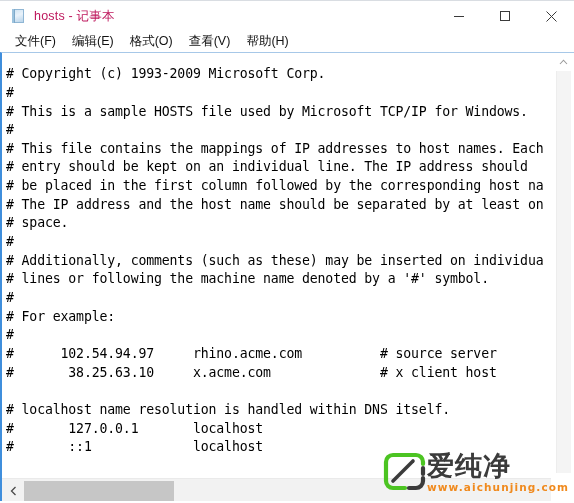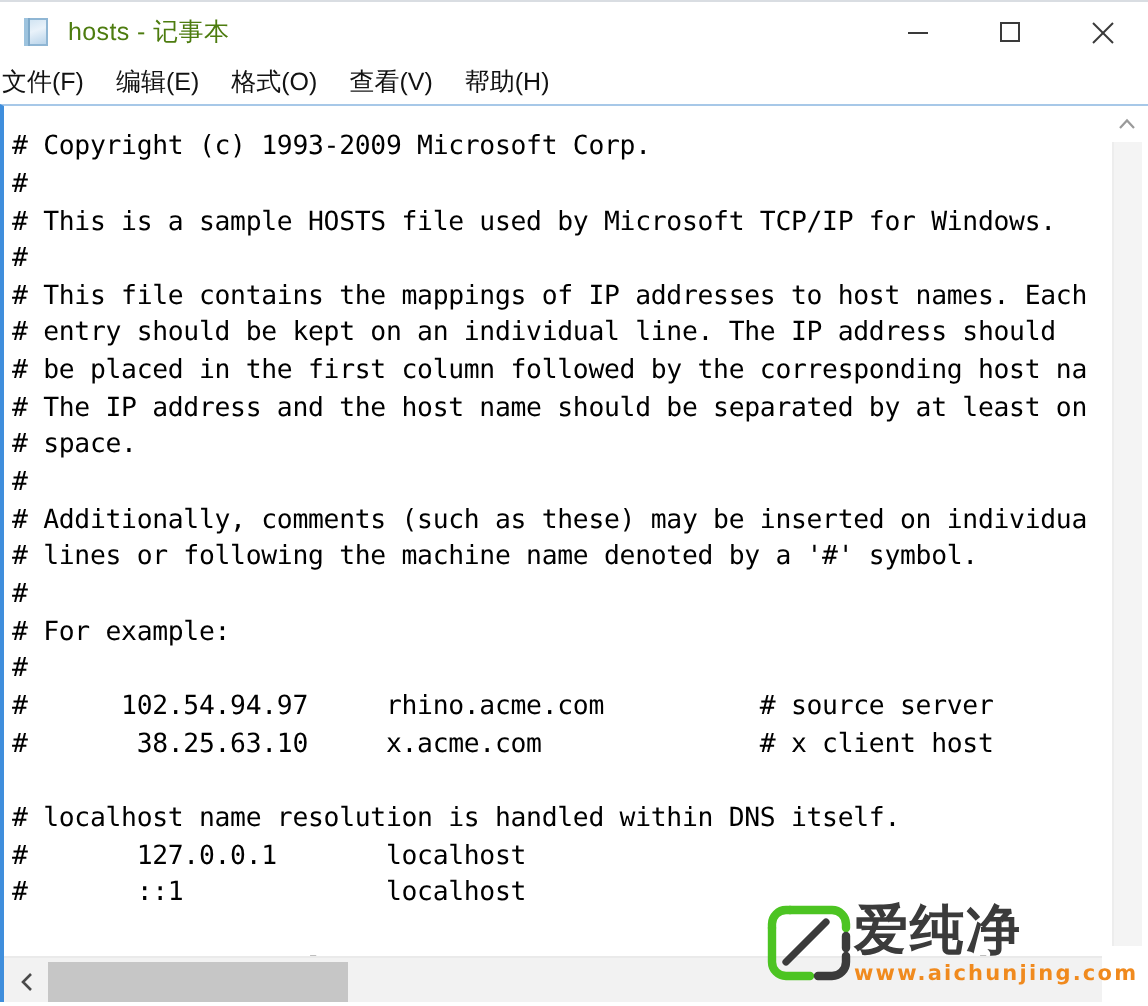--- a/index.html
+++ b/index.html
@@ -59,21 +59,21 @@
   .app-icon .spine {
     position: absolute;
     left: 2px; top: 1px;
     width: 3px; height: 14px;
     background: #9dc3de;
     border-right: 1px solid #7ea9c9;
     box-sizing: border-box;
   }
   #title-text {
     font-size: 12.5px;
-    color: #4d7c0f;
+    color: #be185d;
     letter-spacing: 0.2px;
     white-space: nowrap;
   }
 
   #window-controls {
     position: absolute;
     right: 0; top: 0;
     height: 30px;
     display: flex;
   }
@@ -89,21 +89,21 @@
 
   
   #menubar {
     position: absolute;
     left: 0; top: 30px;
     width: 574px;
     height: 22px;
     background: #ffffff;
     display: flex;
     align-items: flex-end;
-    padding-left: 1px;
+    padding-left: 15px;
     box-sizing: border-box;
   }
   .menu-item {
     font-size: 12.5px;
     color: #121212;
     padding: 0 9px 0 0;
     margin-right: 7px;
     white-space: nowrap;
     line-height: 22px;
   }

